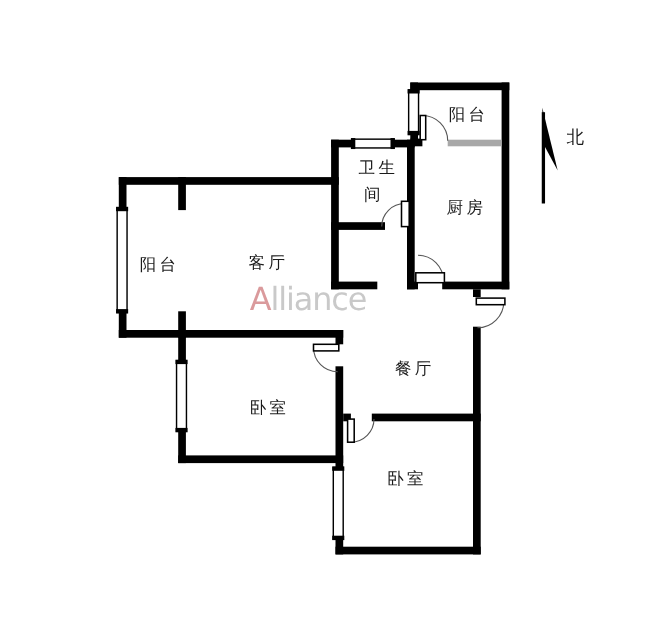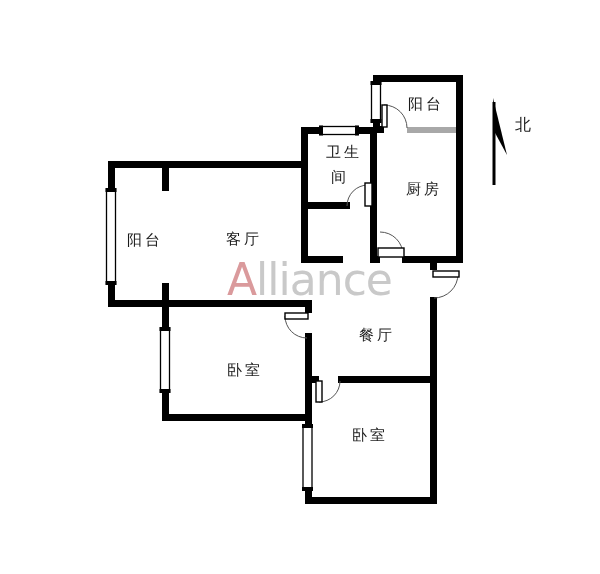--- a/index.html
+++ b/index.html
@@ -2,21 +2,21 @@
 <html><head>
 <meta charset="utf-8">
 <style>
   html,body{margin:0;padding:0;background:#ffffff;}
   #stage{
     position:relative;width:600px;height:574px;background:#ffffff;
     font-family:"DejaVu Sans",sans-serif;overflow:hidden;
   }
   .watermark{
     position:absolute;left:227px;top:258px;width:320px;
-    font-size:44px;font-weight:500;letter-spacing:-1px;line-height:1;
+    font-size:29px;font-weight:500;letter-spacing:-1px;line-height:1;
     user-select:none;z-index:1;
   }
   .wm-a{font-style:normal;}
   svg.plan{position:absolute;left:0;top:0;z-index:2;}
   .wall{fill:#000000;}
   .leaf{fill:#ffffff;stroke:#000000;stroke-width:1.4;}
   .arc{fill:none;stroke:#555555;stroke-width:1;}
   .win{fill:#ffffff;stroke:#000000;stroke-width:1.3;}
   .tick{fill:#000000;}
   .roomlabel{

